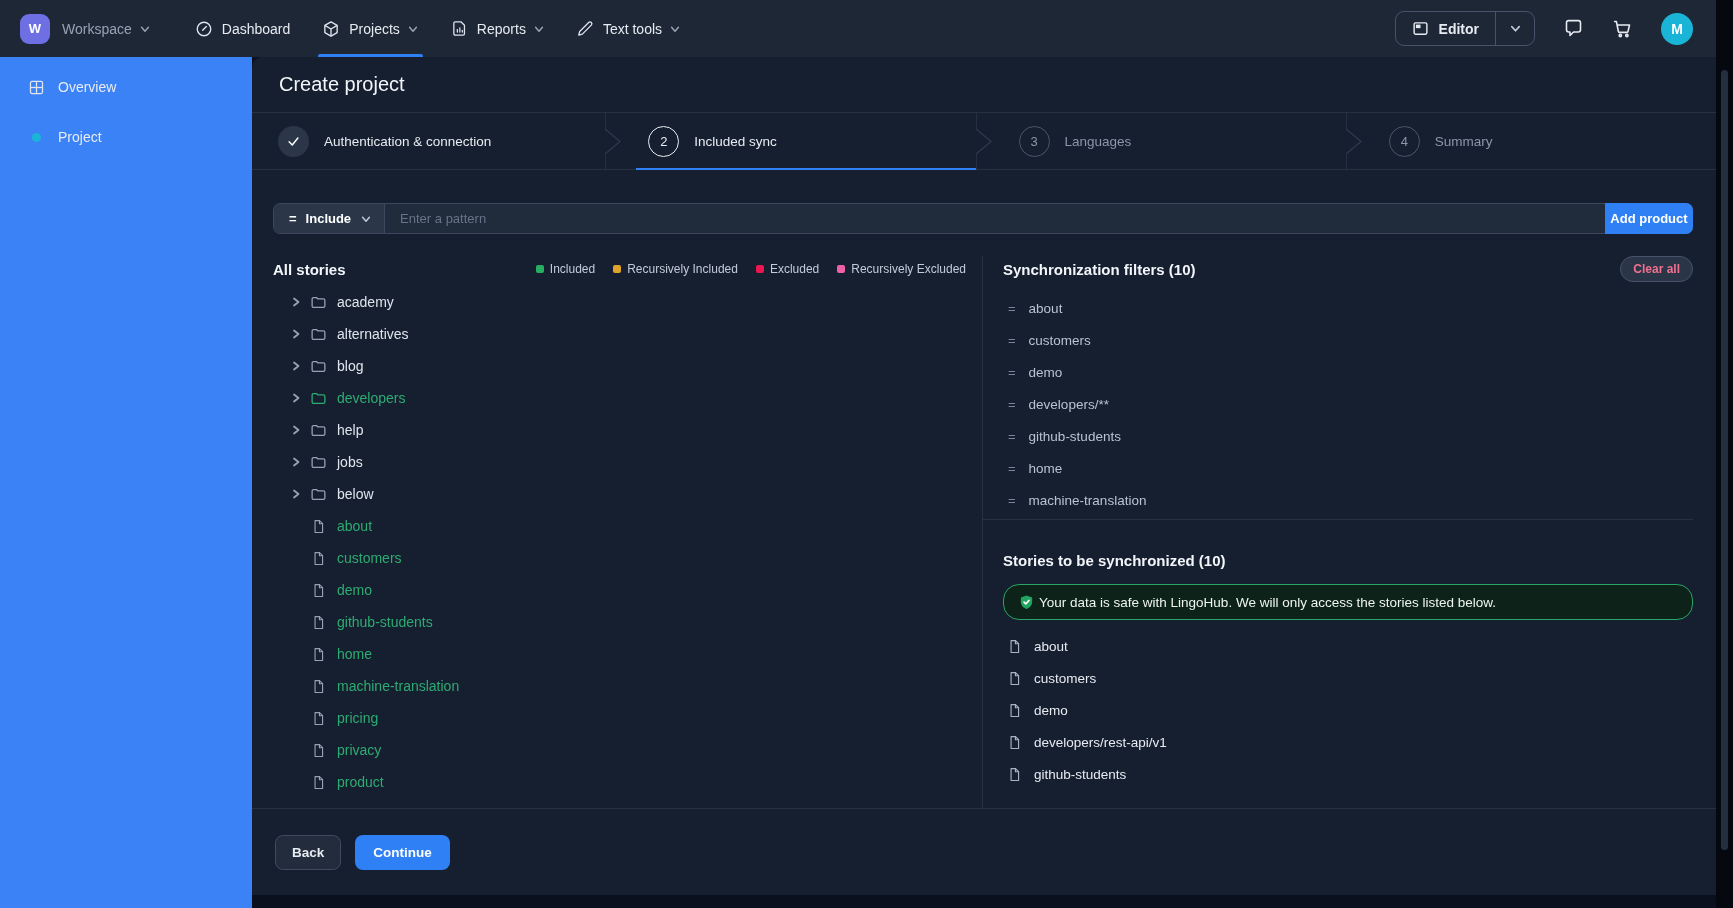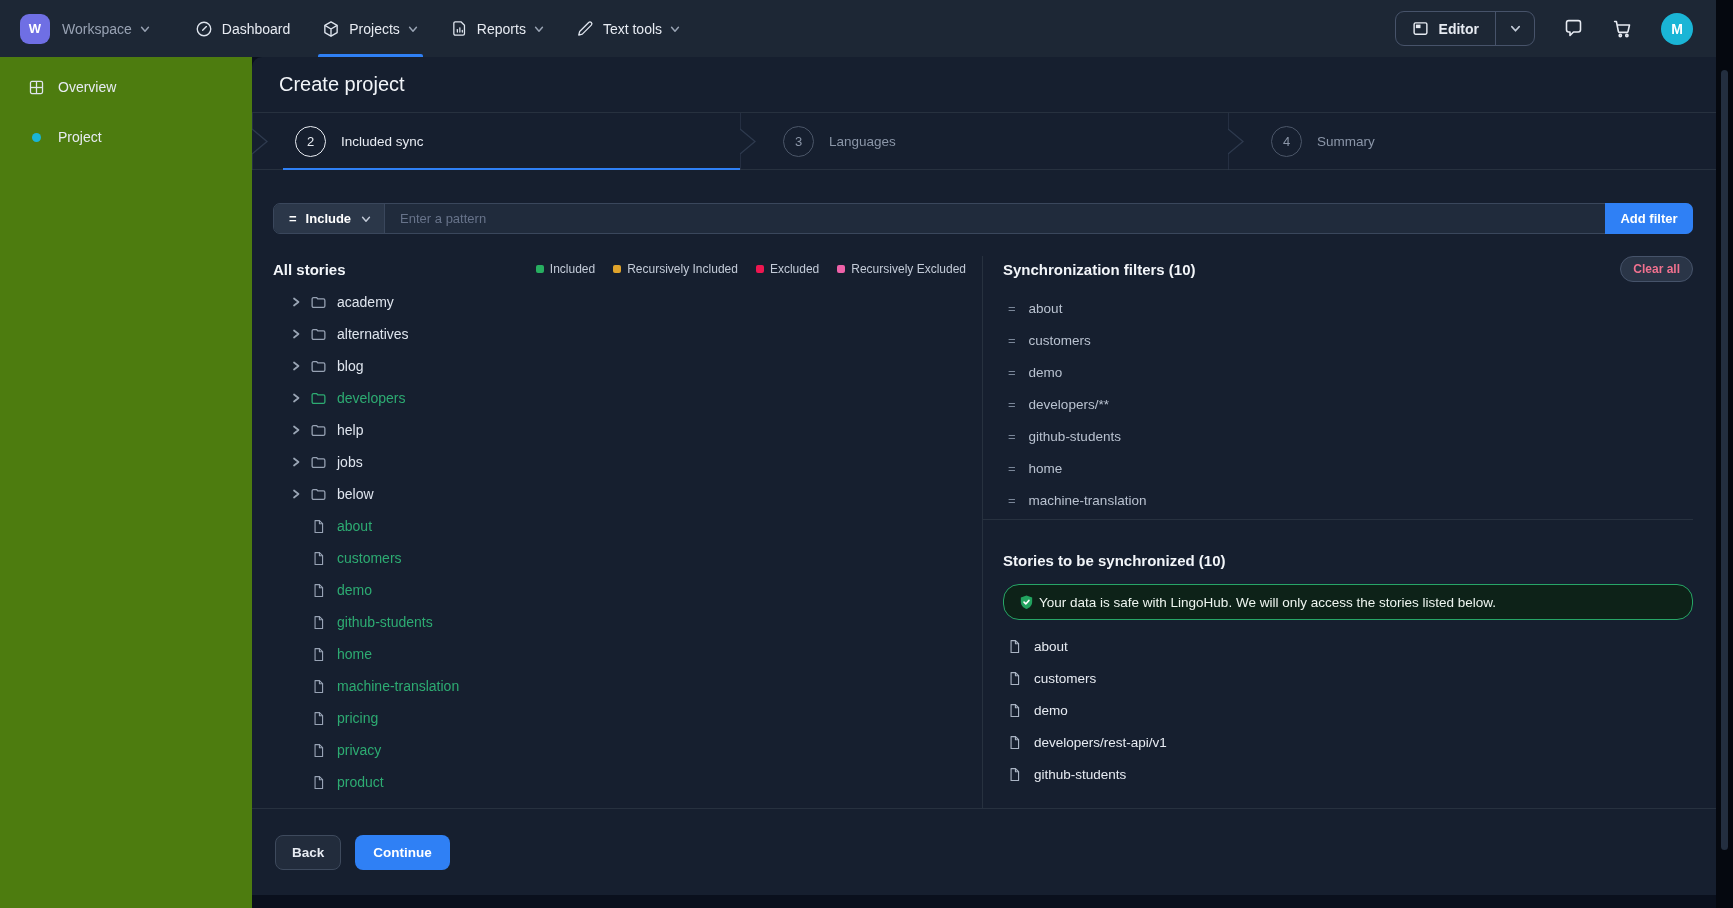--- a/index.html
+++ b/index.html
@@ -56,21 +56,21 @@
   }
   .nav-icon-btn { background:none; border:none; color:#e7ebf2; cursor:pointer; display:flex; }
   .user-avatar {
     width:32px; height:32px; border-radius:50%; background:#1ab5d6;
     color:#fff; font-weight:700; font-size:14px;
     display:flex; align-items:center; justify-content:center; cursor:pointer;
   }
 
   
   .shell { display:flex; height:851px; }
-  .sidebar { width:252px; background:#4d7c0f; padding-top:12px; flex-shrink:0; }
+  .sidebar { width:252px; background:#3b82f6; padding-top:12px; flex-shrink:0; }
   .side-item {
     display:flex; align-items:center; height:36px; padding-left:28px;
     color:#e7ebf2; cursor:pointer; font-weight:500;
   }
   .side-item + .side-item { margin-top:14px; }
   .side-ico { width:17px; margin-right:13px; color:#dfe5ee; display:flex; justify-content:center; }
   .side-dot { width:9px; height:9px; border-radius:50%; background:#1ab5d6; }
 
   
   .panel {
@@ -319,20 +319,28 @@
         <span class="side-label">Project</span>
       </div>
     </aside>
 
   <main class="panel">
     <div class="panel-header">
       <h1 class="page-title">Create project</h1>
     </div>
 
     <div class="stepper" id="stepper">
+        <div class="step done">
+          <div class="step-circle">
+            <svg width="15" height="15" viewBox="0 0 24 24" fill="none" stroke="#fff" stroke-width="2.3" stroke-linecap="round" stroke-linejoin="round">
+              <polyline points="5,12.5 10,17.5 19,6.5"></polyline>
+            </svg>
+          </div>
+          <span class="step-label">Authentication &amp; connection</span>
+        </div>
         <div class="step-sep"><svg viewBox="0 0 17 57" preserveAspectRatio="none" fill="none">
             <path d="M0,0 L0,16 L15,28.5 L0,41 L0,57" stroke="#2e3a4e" stroke-width="1.3"></path>
           </svg></div>
         <div class="step active">
           <div class="step-circle">2</div>
           <span class="step-label">Included sync</span>
         </div>
         <div class="step-sep"><svg viewBox="0 0 17 57" preserveAspectRatio="none" fill="none">
             <path d="M0,0 L0,16 L15,28.5 L0,41 L0,57" stroke="#2e3a4e" stroke-width="1.3"></path>
           </svg></div>
@@ -354,21 +362,21 @@
         <button class="include-btn">
           <span>=</span>
           <span>Include</span>
           <span class="icon">
             <svg width="12" height="12" viewBox="0 0 14 14" fill="none" stroke="currentColor" stroke-width="1.7" stroke-linecap="round" stroke-linejoin="round">
                 <polyline points="3,5 7,9.5 11,5"></polyline>
               </svg>
           </span>
         </button>
         <input class="pattern-input" type="text" placeholder="Enter a pattern" style="">
-        <button class="add-filter-btn">Add filter</button>
+        <button class="add-filter-btn">Add product</button>
       </div>
 
       <div class="columns">
         <section class="col-left">
           <div class="stories-head">
             <span class="section-title">All stories</span>
             <div class="legend" id="legend">
                 <div class="legend-item">
                   <span class="legend-dot" style="background: rgb(39, 174, 96);"></span>
                   <span class="legend-label">Included</span>

